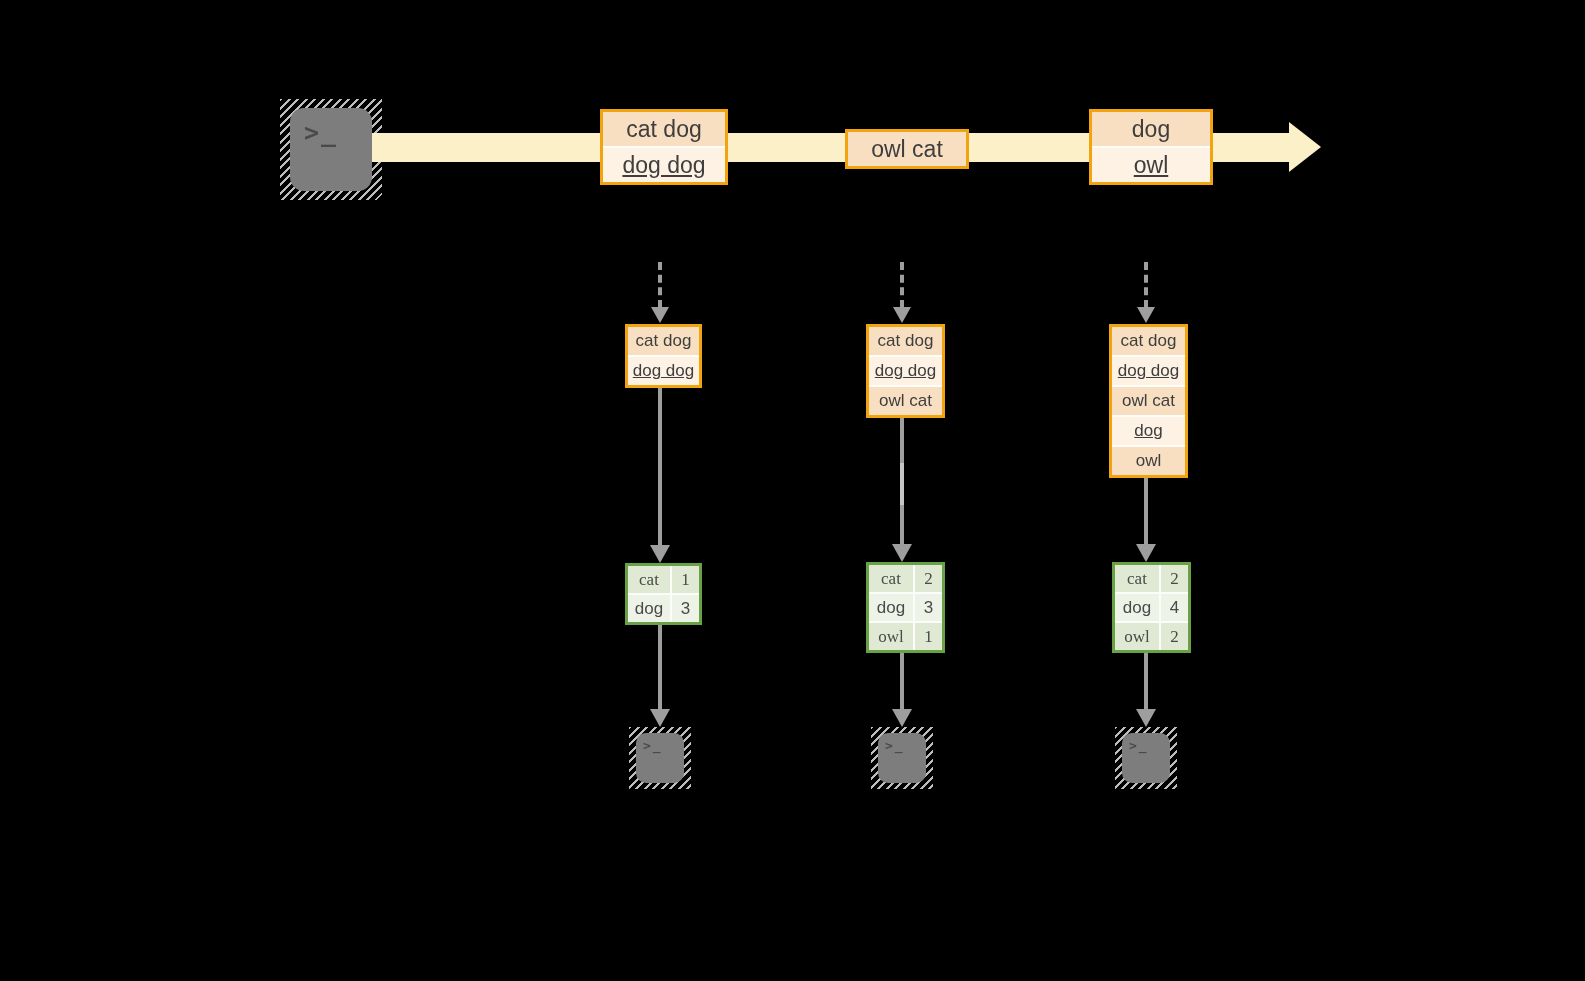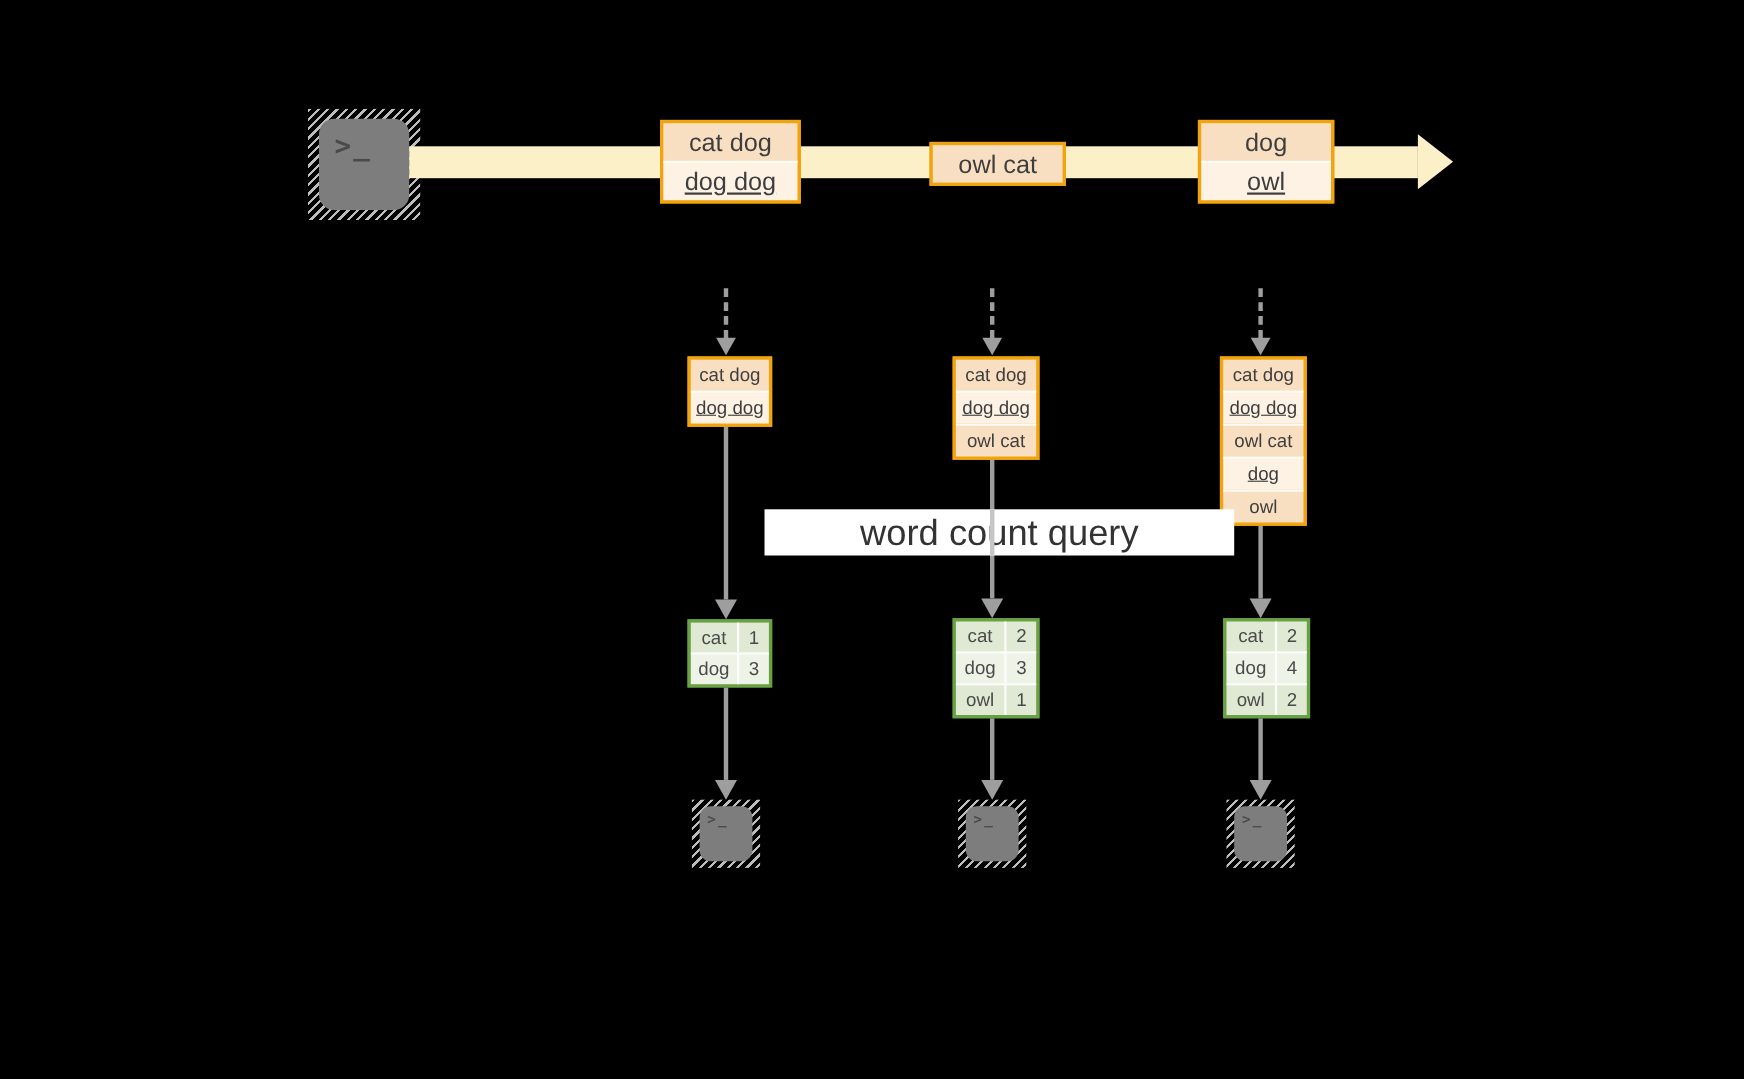--- a/index.html
+++ b/index.html
@@ -53,21 +53,21 @@
     color:#333333;font-size:33px;line-height:42px;white-space:nowrap;
   }
   .qline{position:absolute;background:#c6c6c6;z-index:6;}
   
   .gtable{
     position:absolute;border:3px solid var(--green-border,#69a244);
     background:var(--green-border,#69a244);z-index:2;
   }
   .grow{display:flex;height:27px;line-height:27px;font-size:17px;color:#4a4a4a;}
   .grow + .grow{border-top:2px solid var(--divider2,#fcfdfa);}
-  .grow.dark{background:var(--green-dark,#dfe9d3);}
+  .grow.dark{background:var(--green-dark,#dfe9d3);font-family:Liberation Serif, serif;}
   .grow.light{background:var(--green-light,#eef3e8);}
   .wcell{width:42px;text-align:center;border-right:2px solid var(--divider2,#fcfdfa);}
   .g3 .wcell{width:44px;}
   .ccell{flex:1;text-align:center;}
 </style>
 </head>
 <body>
 
 <div class="canvas">
 
@@ -118,21 +118,20 @@
     <div class="row dark">owl</div>
   </div>
 
   <div class="solid-line" style="left:658px;top:388px;height:157px;"></div>
   <div class="tri" style="left:650px;top:545px;"></div>
   <div class="solid-line" style="left:900px;top:418px;height:126px;"></div>
   <div class="tri" style="left:892px;top:544px;"></div>
   <div class="solid-line" style="left:1144px;top:478px;height:66px;"></div>
   <div class="tri" style="left:1136px;top:544px;"></div>
 
-  <div class="qlabel" style="left:695px;top:463px;width:427px;height:42px;">word count query</div>
   <div class="qline" style="left:900px;top:463px;width:4px;height:42px;"></div>
 
   <div class="gtable" style="left:625px;top:563px;width:71px;">
     <div class="grow dark">
       <div class="wcell">cat</div>
       <div class="ccell">1</div>
     </div>
     <div class="grow light">
       <div class="wcell">dog</div>
       <div class="ccell">3</div>

